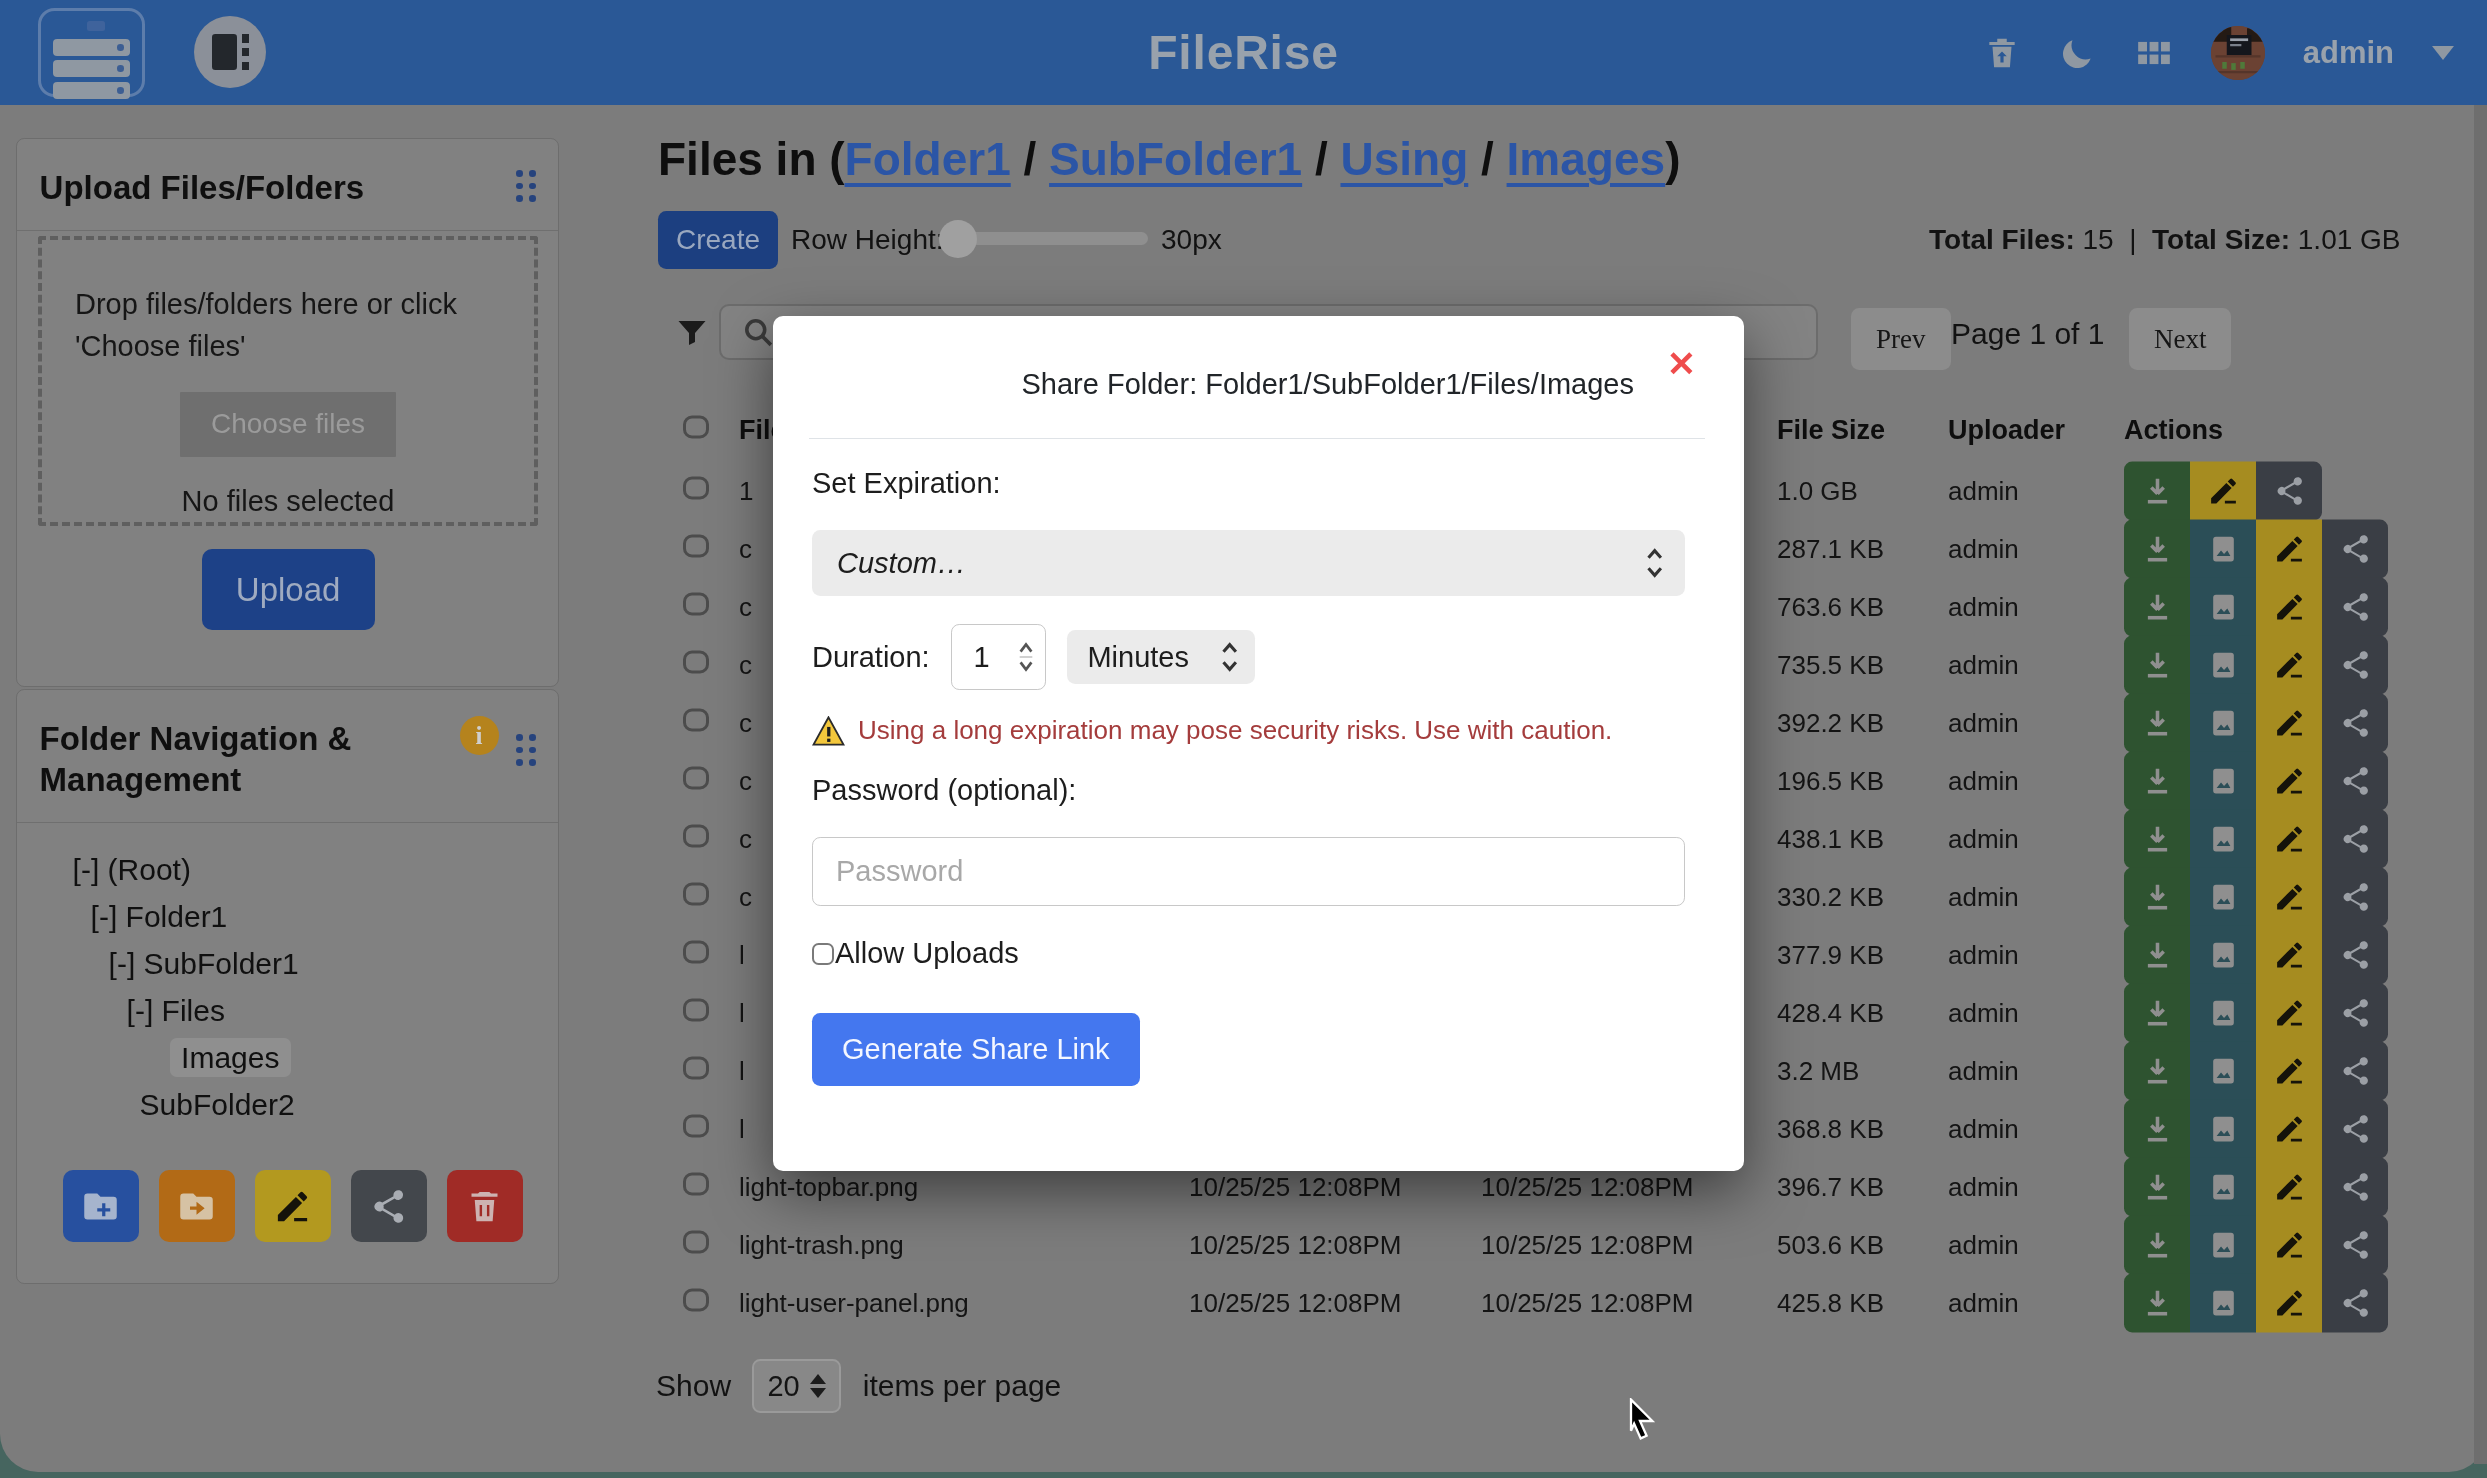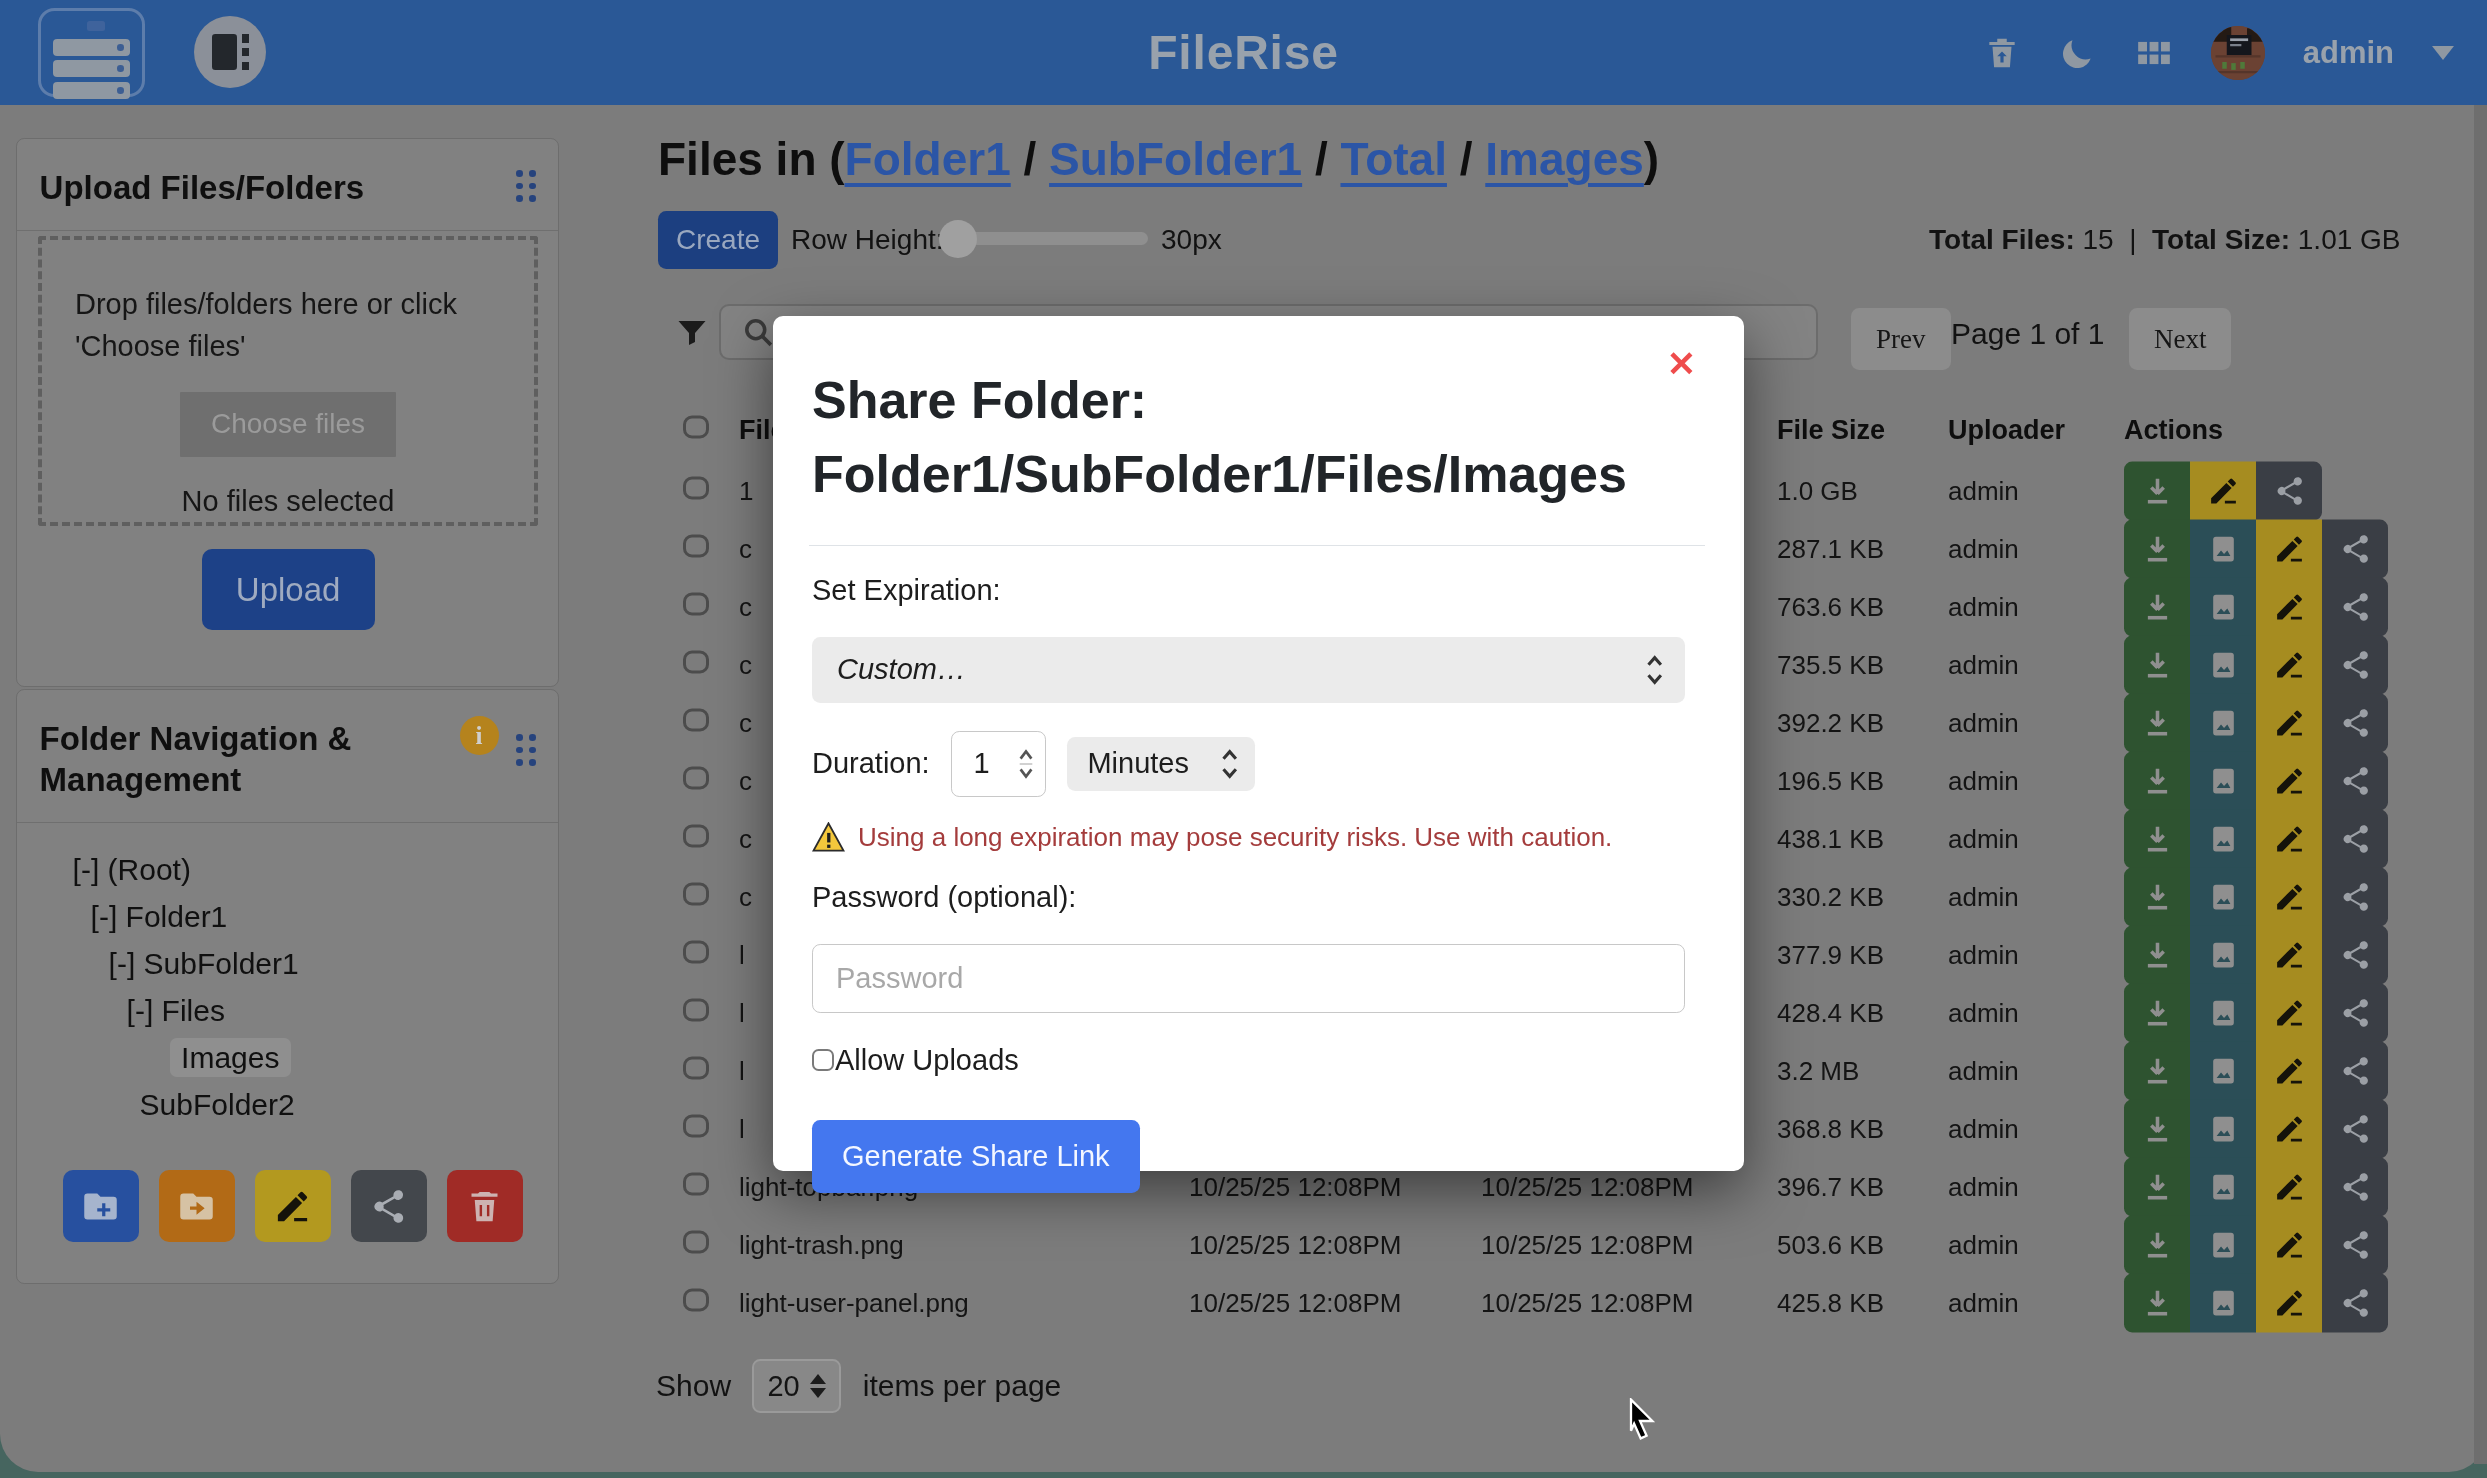--- a/index.html
+++ b/index.html
@@ -112,21 +112,21 @@
   .spin-arrows { display:flex; flex-direction:column; gap:3.3px; }
   .spin-arrows i { width:0; height:0; border-left:8.2px solid transparent; border-right:8.2px solid transparent; }
   .spin-arrows .up { border-bottom:10px solid #1c1c1c; }
   .spin-arrows .dn { border-top:10px solid #1c1c1c; }
 
   
   .modal { position:absolute; left:773px; top:316px; width:971px; height:855px; background:#ffffff;
           border-radius:10px; box-shadow:0 20px 58px rgba(0,0,0,0.5); padding:48px 59px 0 39px; }
   .modal-close { position:absolute; right:48px; top:30px; font-size:35px; font-weight:bold; color:#ef4c4c;
           background:none; border:none; line-height:1; }
-  .modal-title { font-size:52px; font-weight:bold; color:#212529; line-height:1.42; width:822px; word-wrap:break-word; }
+  .modal-title { font-size:29px; font-weight:normal; color:#212529; line-height:1.42; width:822px; word-wrap:break-word;text-align:right; }
   .modal-hr { border:none; border-top:1.6px solid #dfe3e7; margin:33px -20px 0 -3.3px; }
   .m-label { font-size:29px; color:#1d1d1d; margin-top:28px; }
   .m-select { position:relative; margin-top:30px; height:66px; background:#ebebeb; border-radius:8.2px;
           display:flex; align-items:center; font-size:29px; color:#1d1d1d; padding:0 25px;font-style:italic; }
   .sel-chevrons { position:absolute; right:20px; top:50%; transform:translateY(-50%); width:21.4px; height:33px; }
   .duration-row { display:flex; align-items:center; gap:21.4px; margin-top:28px; }
   .dur-label { font-size:29px; color:#1d1d1d; }
   .num-input { position:relative; width:95px; height:66px; border:1.6px solid #c8c8c8; border-radius:8.2px;
           font-size:29px; color:#1d1d1d; display:flex; align-items:center; padding-left:21.4px; background:#fff; }
   .num-spin { position:absolute; right:10px; top:50%; transform:translateY(-50%); width:18px; height:36px; }
@@ -274,21 +274,21 @@
     </button>
     <button class="fbtn fbtn-delete">
       <svg viewBox="0 0 24 24">
         <path fill="#cdb3b1" d="M9 3h6l1 1h4v2H4V4h4l1-1zM6 8h12l-1 13H7L6 8zm3 3v7h1.5v-7H9zm4.5 0v7H15v-7h-1.5z"></path>
       </svg>
     </button>
   </div>
 </section>
 
 <div class="heading">
-  <span>Files in (</span><a href="#">Folder1</a><span> / </span><a href="#">SubFolder1</a><span> / </span><a href="#">Total</a><span> / </span><a href="#">Images</a><span>)</span>
+  <span>Files in (</span><a href="#">Folder1</a><span> / </span><a href="#">SubFolder1</a><span> / </span><a href="#">Using</a><span> / </span><a href="#">Images</a><span>)</span>
 </div>
 
 <button class="create-btn">Create</button>
 <span class="rh-label">Row Height:</span>
 <div class="slider-track">
   <i class="slider-thumb"></i>
 </div>
 <span class="rh-value">30px</span>
 <div class="totals">
   <b>Total Files:</b> <span>15</span>&nbsp;&nbsp;<span>|</span>&nbsp;&nbsp;<b>Total Size:</b> <span>1.01 GB</span>

